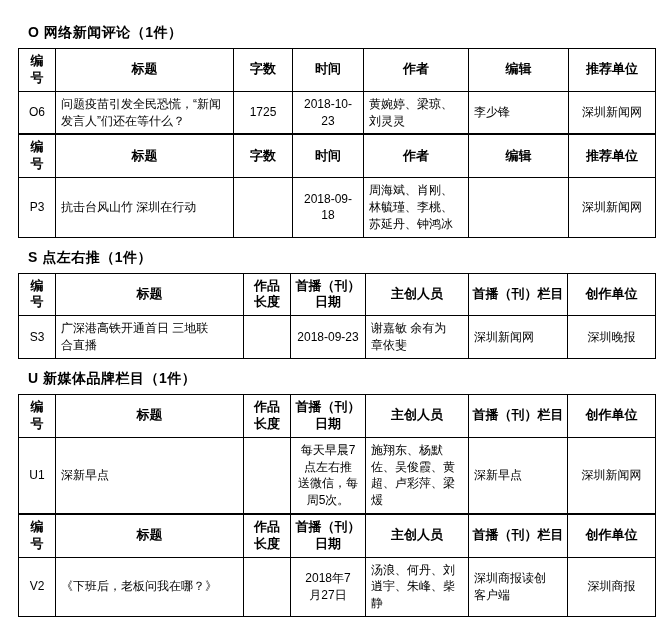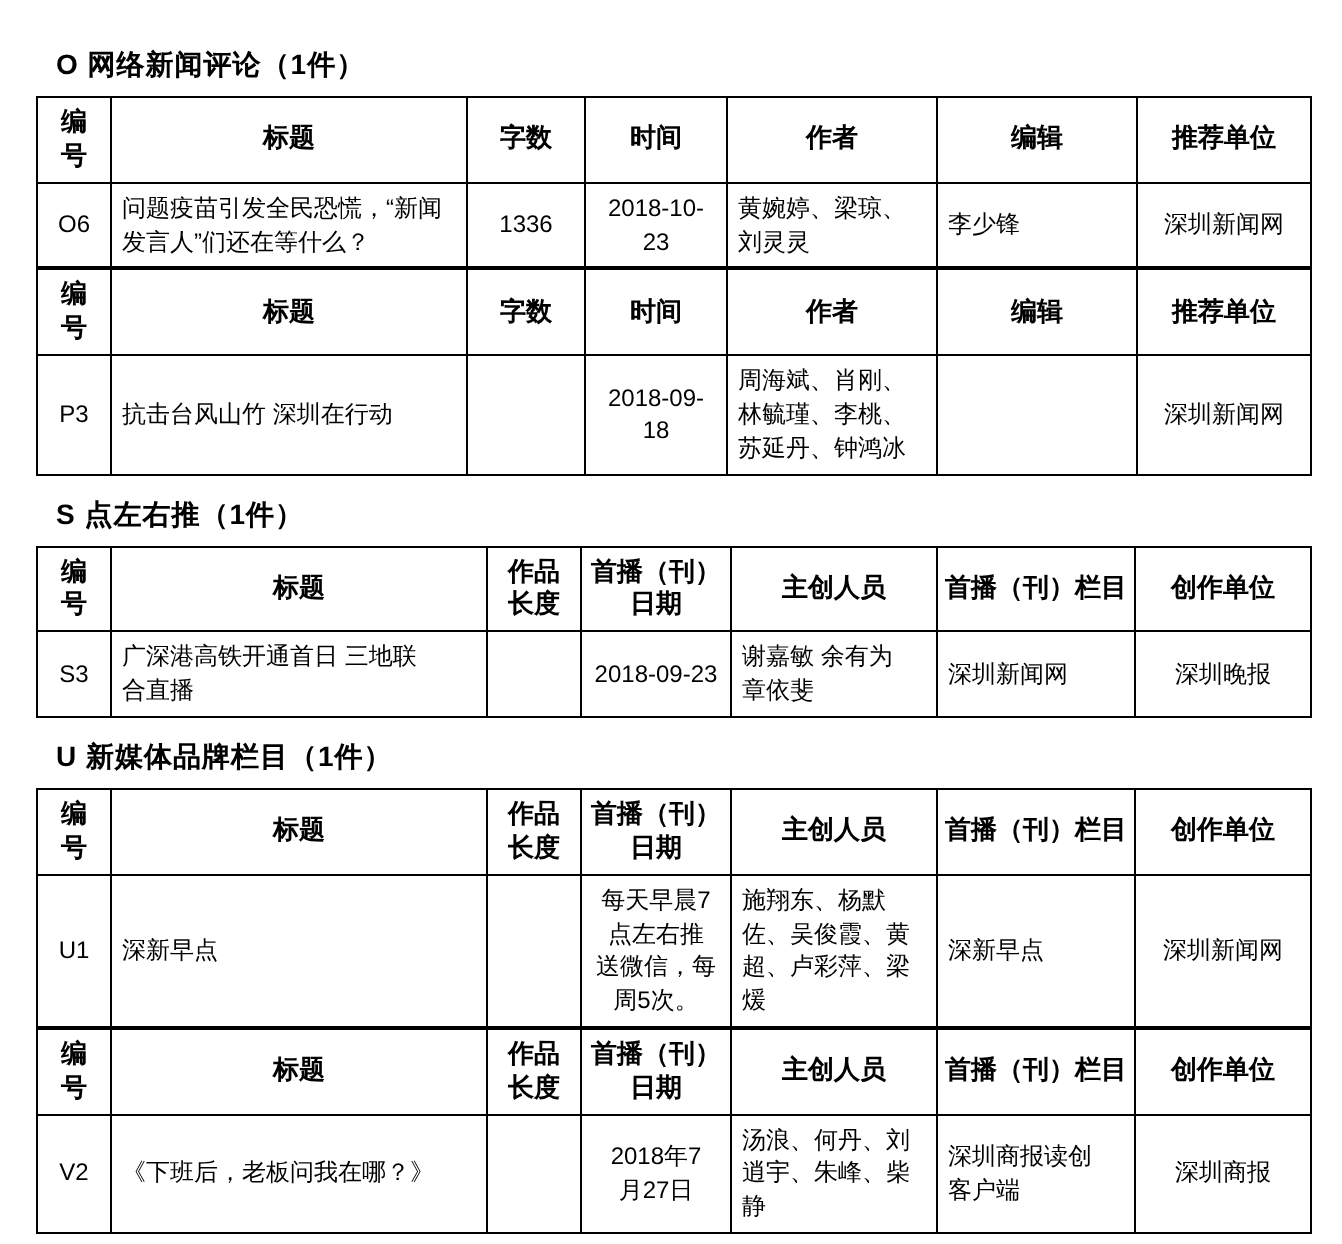--- a/index.html
+++ b/index.html
@@ -92,21 +92,21 @@
           <th>作者</th>
           <th>编辑</th>
           <th>推荐单位</th>
         </tr>
       </thead>
       <tbody>
         <tr>
           <td class="ac">O6</td>
           <td class="al">问题疫苗引发全民恐慌，“新闻
 发言人”们还在等什么？</td>
-          <td class="ac">1336</td>
+          <td class="ac">1725</td>
           <td class="ac">2018-10-23</td>
           <td class="al">黄婉婷、梁琼、
 刘灵灵</td>
           <td class="al">李少锋</td>
           <td class="ac">深圳新闻网</td>
         </tr>
       </tbody>
     </table>
   </div>
 

